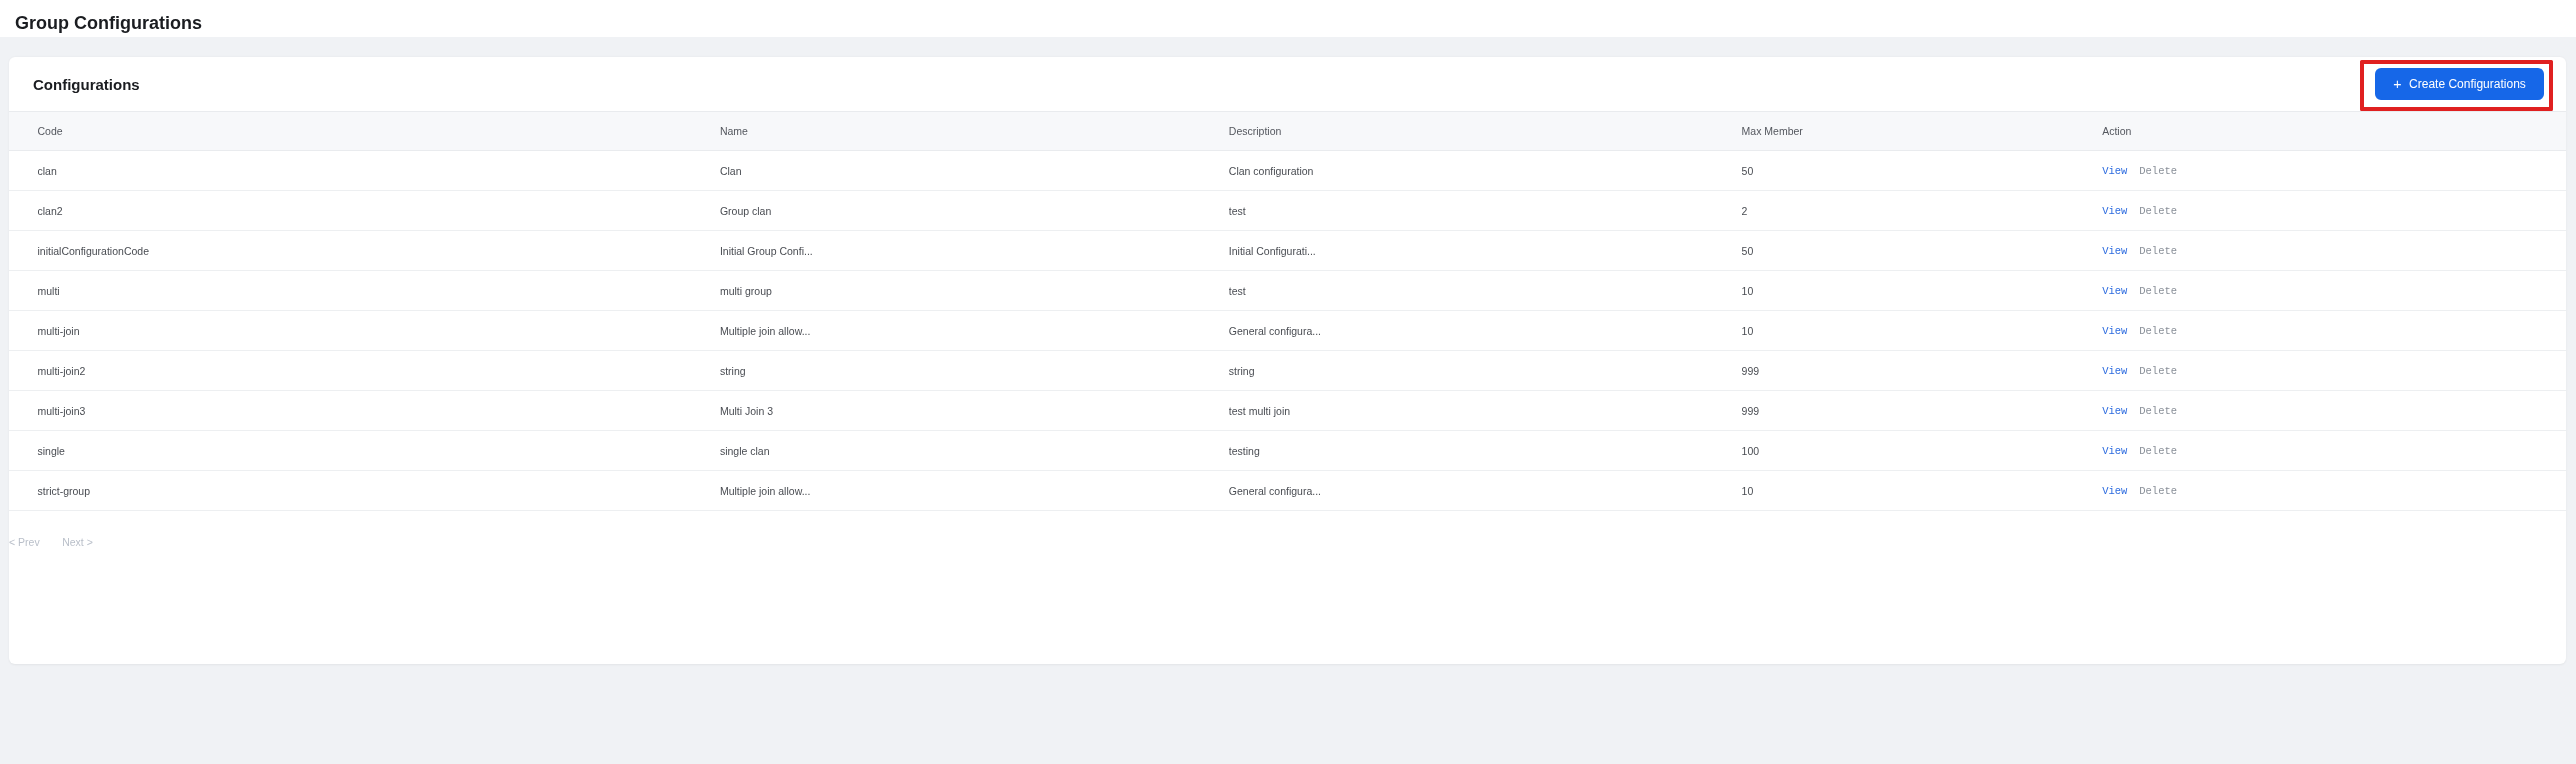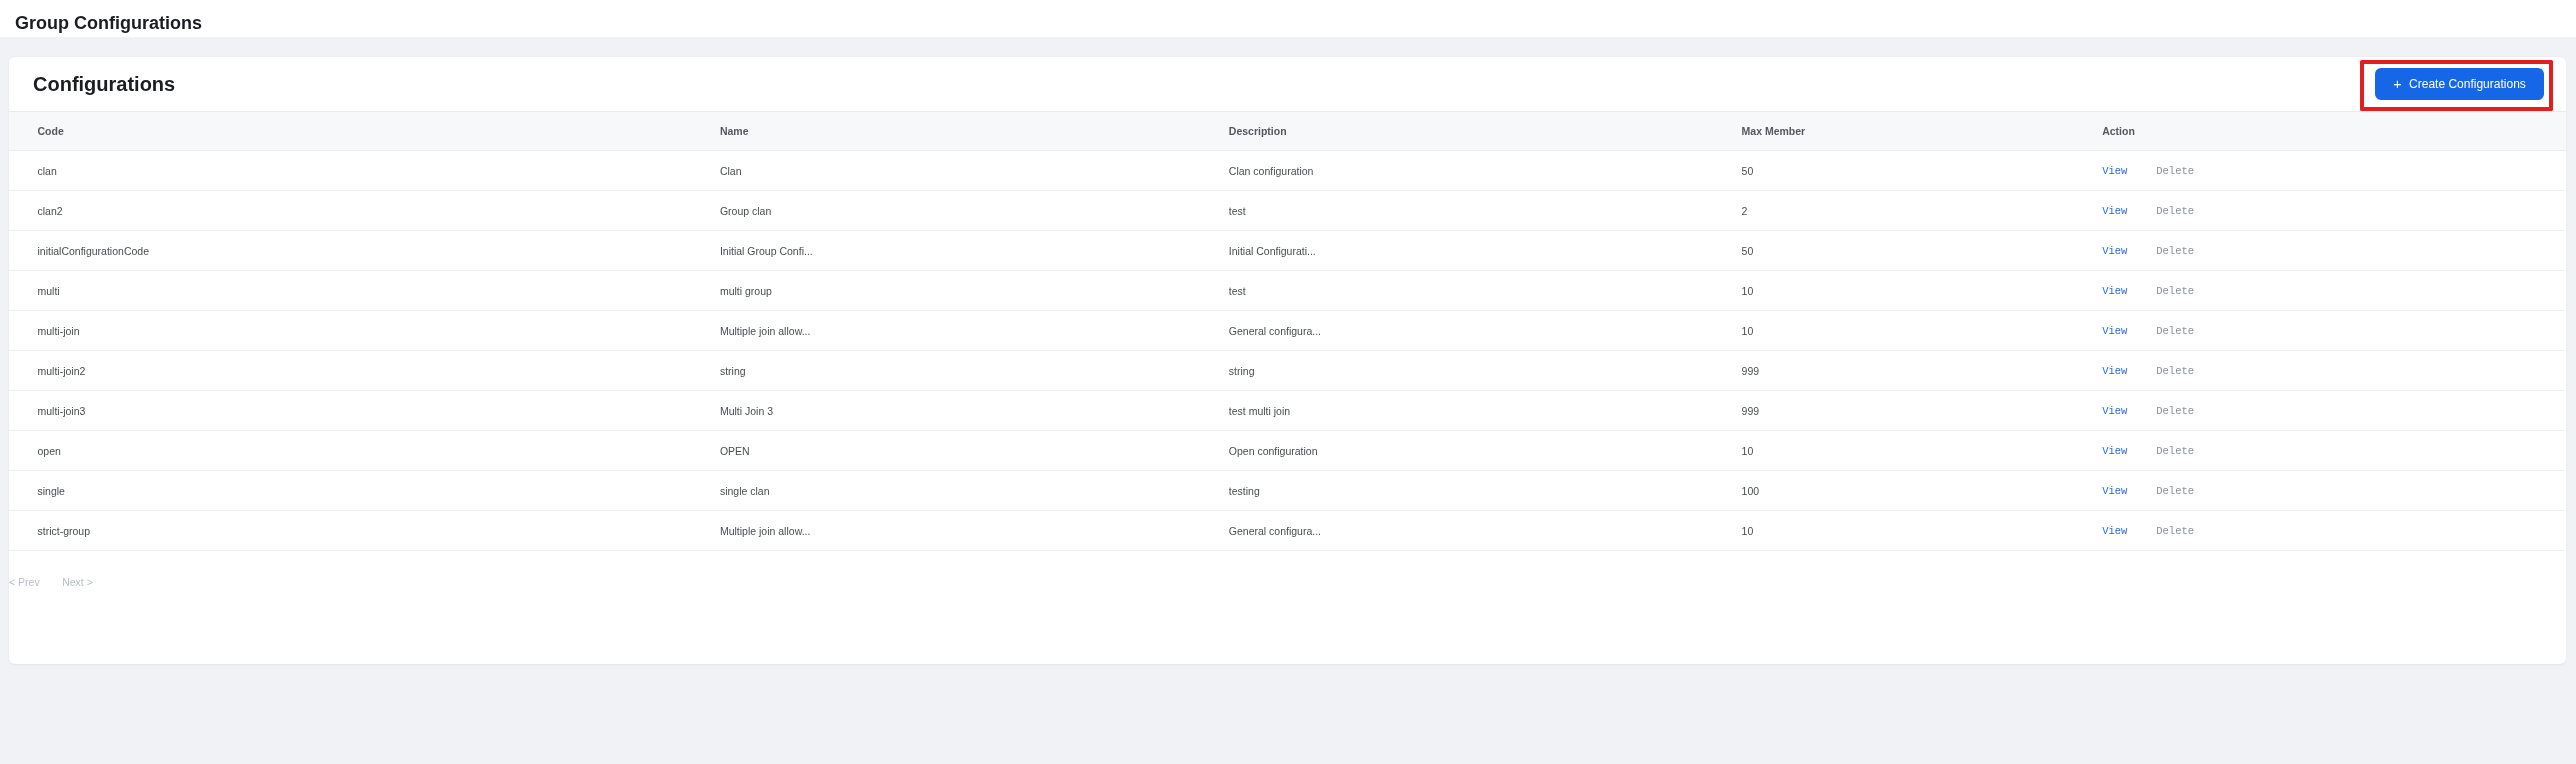--- a/index.html
+++ b/index.html
@@ -29,21 +29,21 @@
     min-height:607px;
   }
   .card-header {
     height:54px;
     display:flex;
     align-items:center;
     justify-content:space-between;
     padding:0 22.5px 0 24px;
   }
   .card-title {
-    font-size:20px;
+    font-size:15px;
     font-weight:700;
     color:#1b1d21;
   }
   .btn-wrap { position:relative; }
   .highlight-box {
     position:absolute;
     left:-15.7px; right:-9px; top:-8.2px; bottom:-11.2px;
     border:4.5px solid #e02020;
     border-radius:1.5px;
     pointer-events:none;
@@ -67,39 +67,39 @@
     width:100%;
     border-collapse:collapse;
     table-layout:fixed;
   }
   thead th {
     background:#f7f8fa;
     border-top:0.7px solid #e9ebee;
     border-bottom:0.7px solid #e9ebee;
     height:39px;
     font-size:10.5px;
-    font-weight:700;
+    font-weight:400;
     color:#54575e;
     text-align:left;
     padding:0 12px 0 0;
   }
   tbody td {
     height:40px;
     border-bottom:0.7px solid #edeff1;
     font-size:10.5px;
     color:#494c52;
     text-align:left;
     padding:0 12px 0 0;
     white-space:nowrap;
     overflow:hidden;
   }
   th:first-child, td:first-child { padding-left:28.5px; }
   .link { cursor:pointer; text-decoration:none;font-family:Liberation Mono, monospace; }
   .link.view { color:#2c6bdf; margin-right:9px; }
-  .link.delete { color:#8a9099;margin-left:17px; }
+  .link.delete { color:#8a9099; }
   .pagination {
     display:flex;
     gap:22.5px;
     padding:25px 0 37px;
   }
   .page-btn {
     font-size:10.5px;
     color:#b9bfc9;
     cursor:pointer;
     user-select:none;
@@ -214,30 +214,20 @@
     <td>multi-join3</td>
     <td>Multi Join 3</td>
     <td>test multi join</td>
     <td>999</td>
     <td>
       <a class="link view">View</a>
       <a class="link delete">Delete</a>
     </td>
   </tr>
 
-  <tr>
-    <td>open</td>
-    <td>OPEN</td>
-    <td>Open configuration</td>
-    <td>10</td>
-    <td>
-      <a class="link view">View</a>
-      <a class="link delete">Delete</a>
-    </td>
-  </tr>
 
   <tr>
     <td>single</td>
     <td>single clan</td>
     <td>testing</td>
     <td>100</td>
     <td>
       <a class="link view">View</a>
       <a class="link delete">Delete</a>
     </td>

